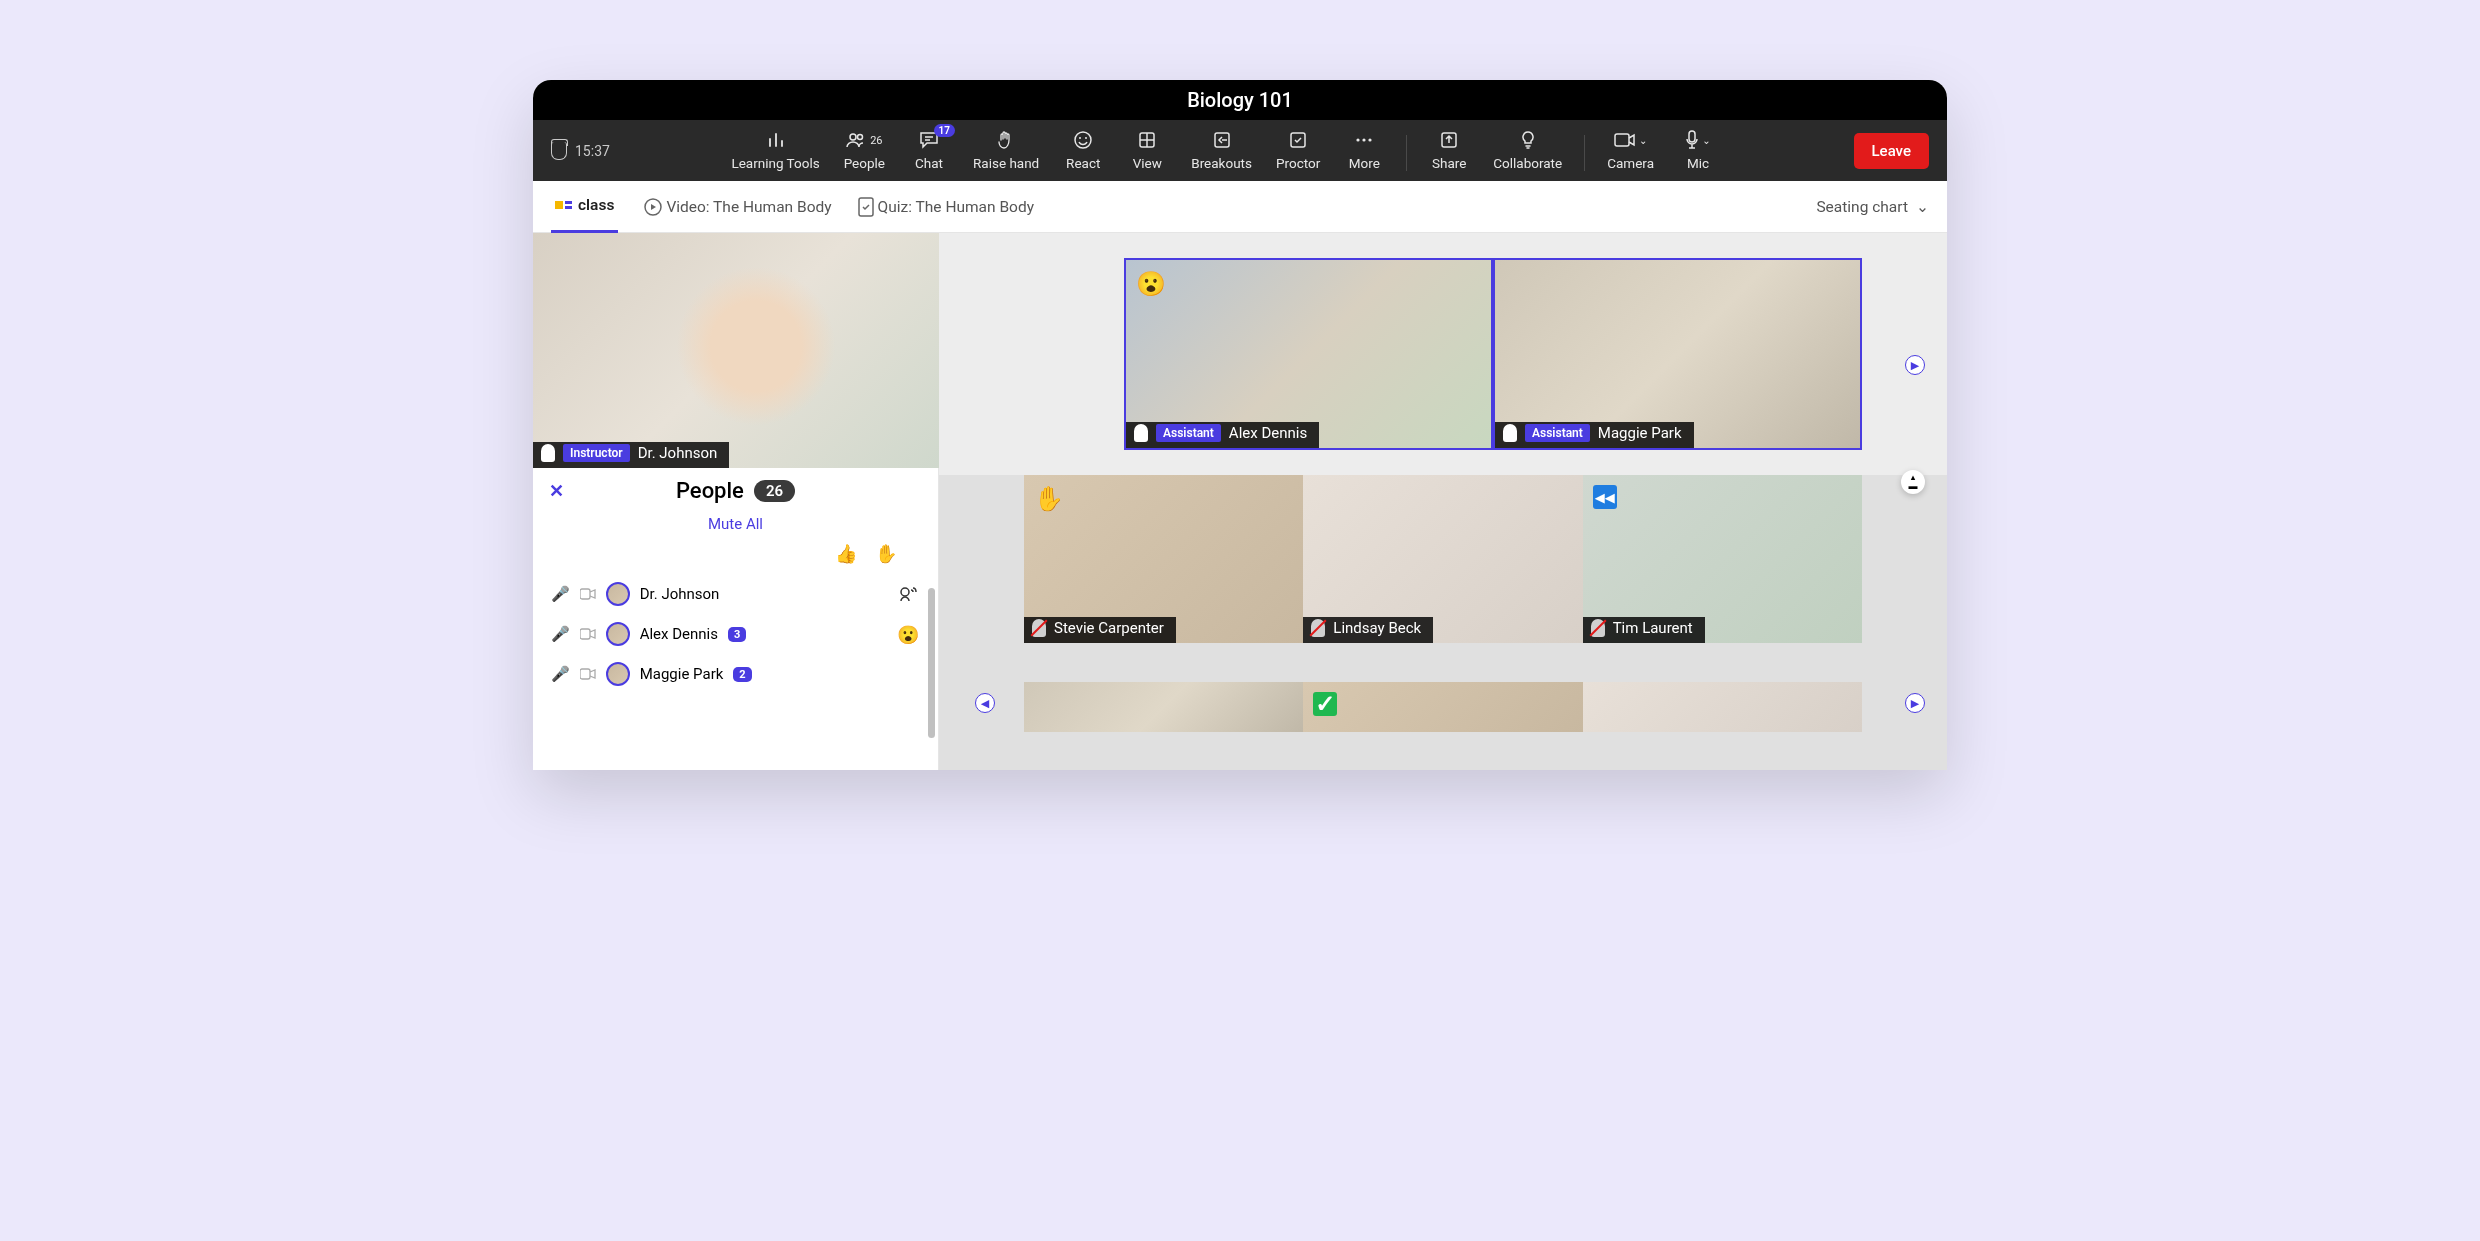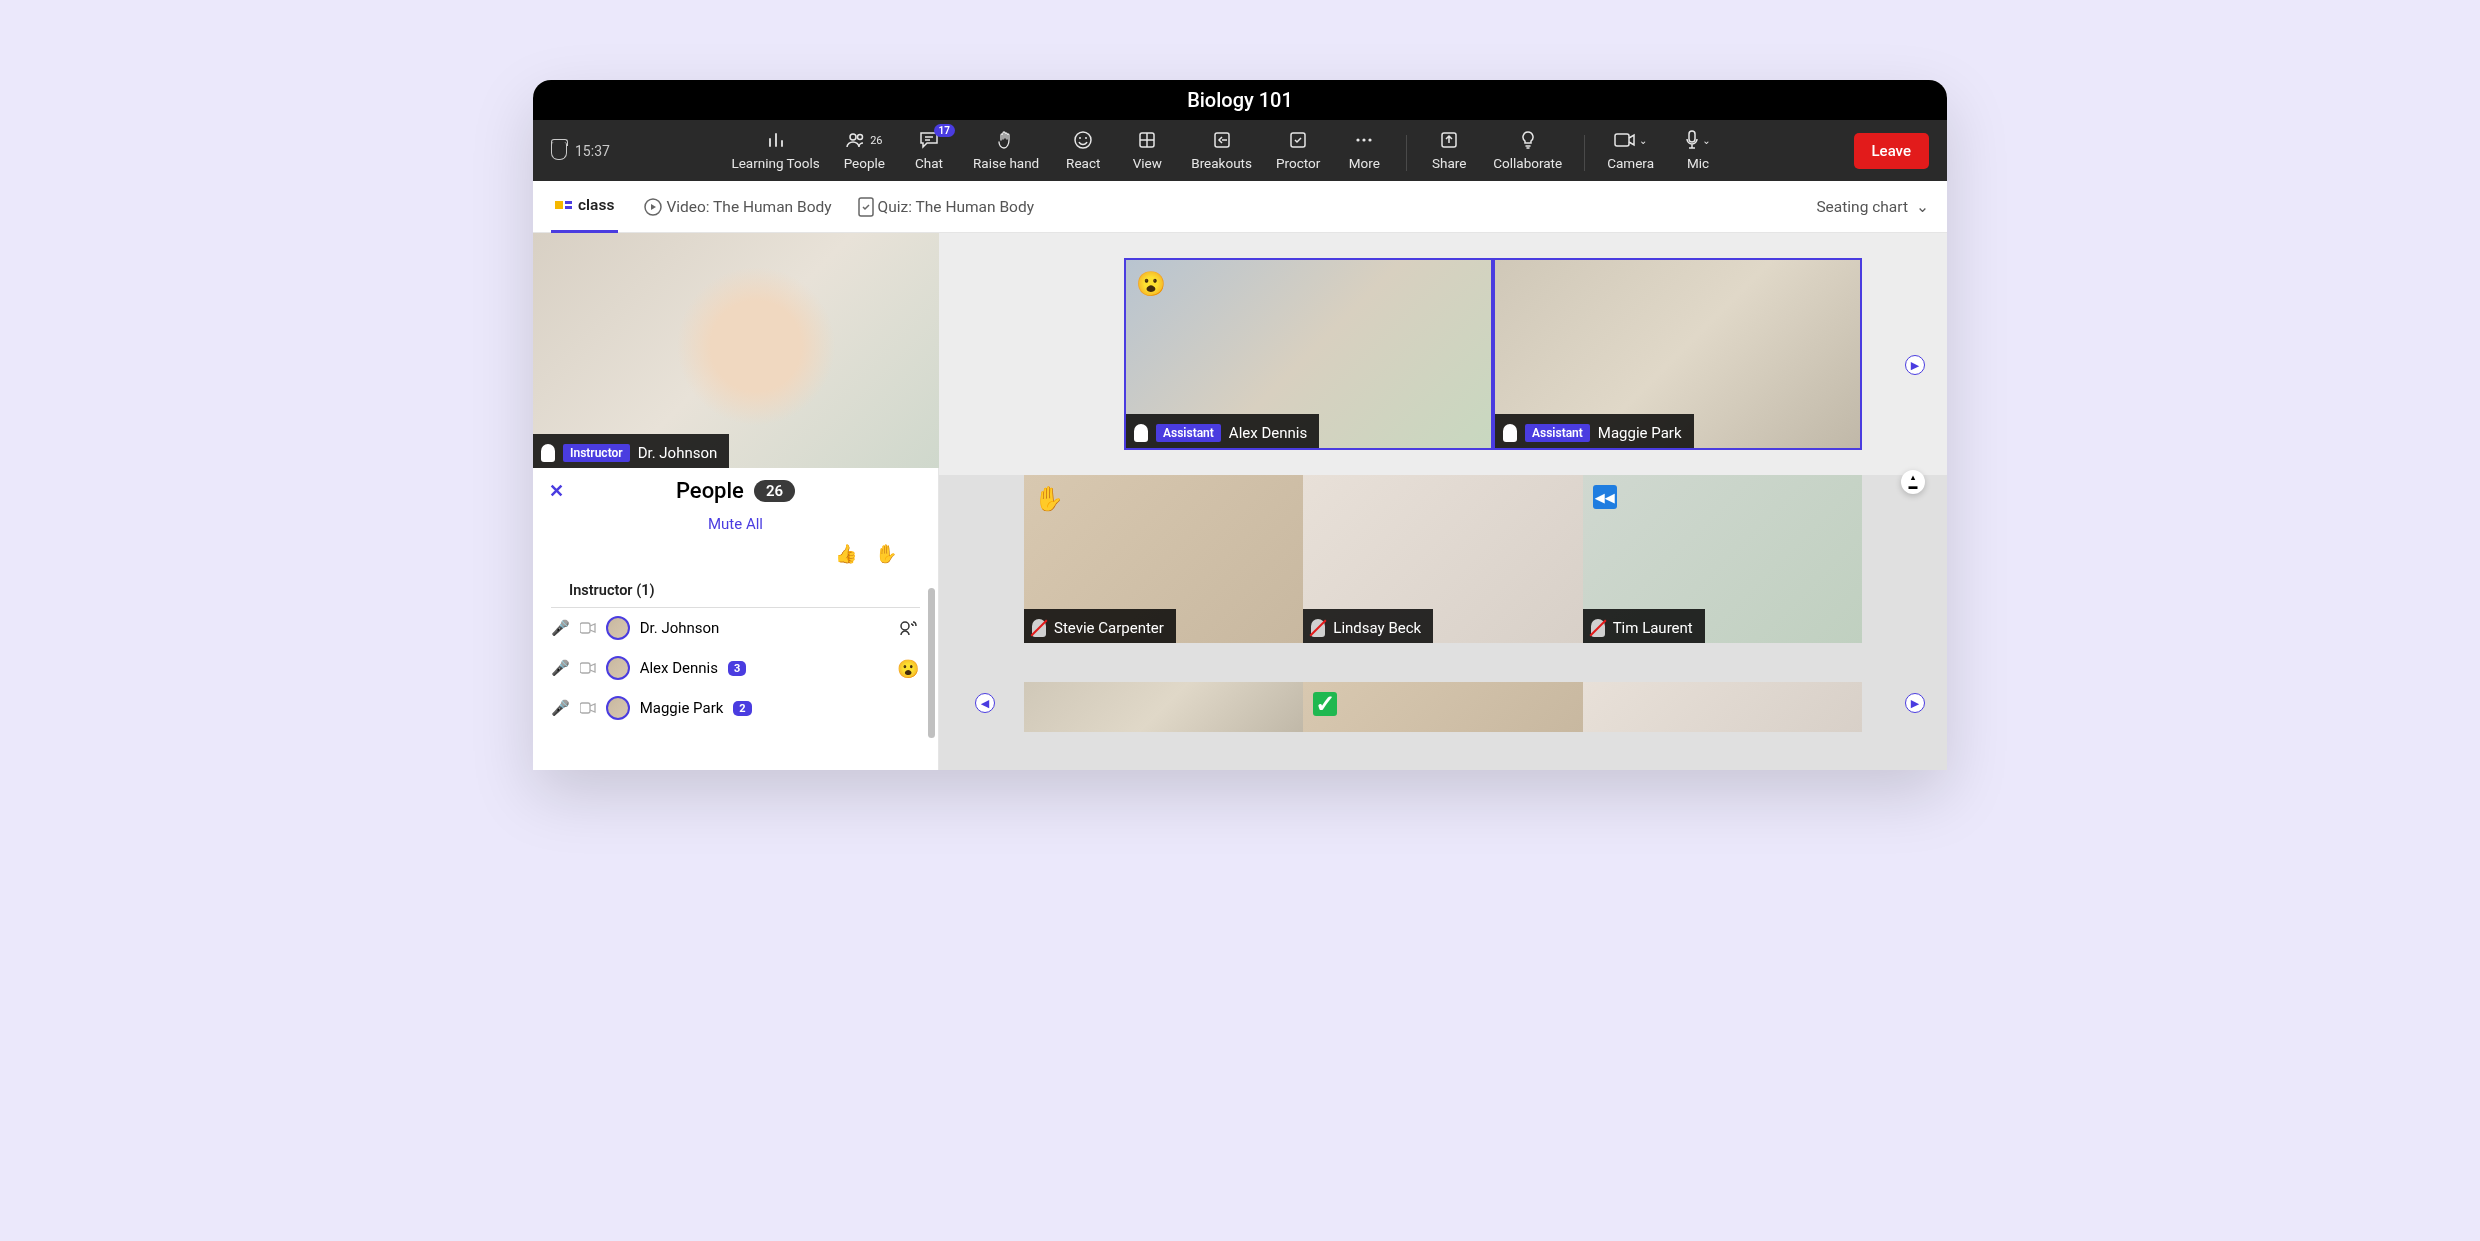--- a/index.html
+++ b/index.html
@@ -21,21 +21,21 @@
 .subbar{background:#fff;border-bottom:1px solid #e5e5e5;display:flex;align-items:center;padding:0 18px;height:52px;gap:26px;color:#555;font-size:15.5px}
 .class-tab{display:flex;align-items:center;gap:6px;height:52px;border-bottom:3px solid #4a3ce0;padding:0 4px;font-weight:600;color:#222}
 .class-logo{display:inline-flex;gap:2px}
 .sq{width:8px;height:8px}
 .sub-link{display:flex;align-items:center;gap:4px;cursor:pointer;color:#555}
 .seating{margin-left:auto;display:flex;align-items:center;gap:8px;cursor:pointer}
 .content{display:flex;background:#ededed;height:537px}
 .left-col{width:406px;display:flex;flex-direction:column;background:#fff}
 .instructor-video{height:235px;background:linear-gradient(135deg,#d8d0c4 0%,#e8e2d8 50%,#cfd8cc 100%);position:relative;overflow:hidden}
 .instructor-video::before{content:"";position:absolute;left:55%;top:48%;width:160px;height:160px;background:radial-gradient(circle,#f0d8c0 40%,transparent 70%);border-radius:50%;transform:translate(-50%,-50%)}
-.name-tag{position:absolute;left:0;bottom:0;background:rgba(0,0,0,.82);color:#fff;display:flex;align-items:flex-end;gap:8px;padding:10px 12px 6px 8px;font-size:15px}
+.name-tag{position:absolute;left:0;bottom:0;background:rgba(0,0,0,.82);color:#fff;display:flex;align-items:flex-end;gap:8px;padding:2px 12px 6px 8px;font-size:15px}
 .role-badge{background:#4a3ce0;color:#fff;font-size:12px;font-weight:600;padding:2px 7px;border-radius:2px}
 .mic-ico{width:14px;height:18px;display:inline-block;background:#fff;border-radius:7px 7px 3px 3px;position:relative}
 .mic-ico.muted{background:#d0d0d0}
 .mic-ico.muted::after{content:"";position:absolute;left:-4px;top:8px;width:22px;height:2px;background:#e21b1b;transform:rotate(-45deg)}
 .people-panel{flex:1;background:#fff;border-right:1px solid #e5e5e5;padding:0;overflow:hidden;position:relative}
 .people-header{display:flex;align-items:center;justify-content:center;gap:10px;padding:10px 16px;position:relative}
 .close-x{position:absolute;left:16px;color:#4a3ce0;font-size:18px;cursor:pointer;font-weight:600}
 .people-title{font-size:22px;font-weight:500}
 .count-pill{background:#3a3a3a;color:#fff;border-radius:14px;padding:2px 12px;font-size:15px;font-weight:600}
 .mute-all{text-align:center;color:#4a3ce0;font-weight:400;font-size:15px;cursor:pointer;padding:2px 0 10px}
@@ -265,21 +265,20 @@
           <span class="close-x">✕</span>
           <span class="people-title">People</span>
           <span class="count-pill">26</span>
         </div>
         <div class="mute-all">Mute All</div>
         <div class="feedback-row">
           <span>👍</span>
           <span>✋</span>
         </div>
 
-        <div class="section-head">Instructor (1)</div>
         <div class="person-row">
           <span class="mini-ico">🎤</span>
           <span class="mini-ico">
             <svg width="16" height="12" viewBox="0 0 16 12">
                 <rect x="0" y="1" width="10" height="10" rx="2" stroke="#aaa" stroke-width="1.3" fill="none"></rect>
                 <path d="M10 4l5-2v8l-5-2" stroke="#aaa" stroke-width="1.3" fill="none"></path>
               </svg>
           </span>
           <span class="avatar"></span>
           <span>Dr. Johnson</span>

